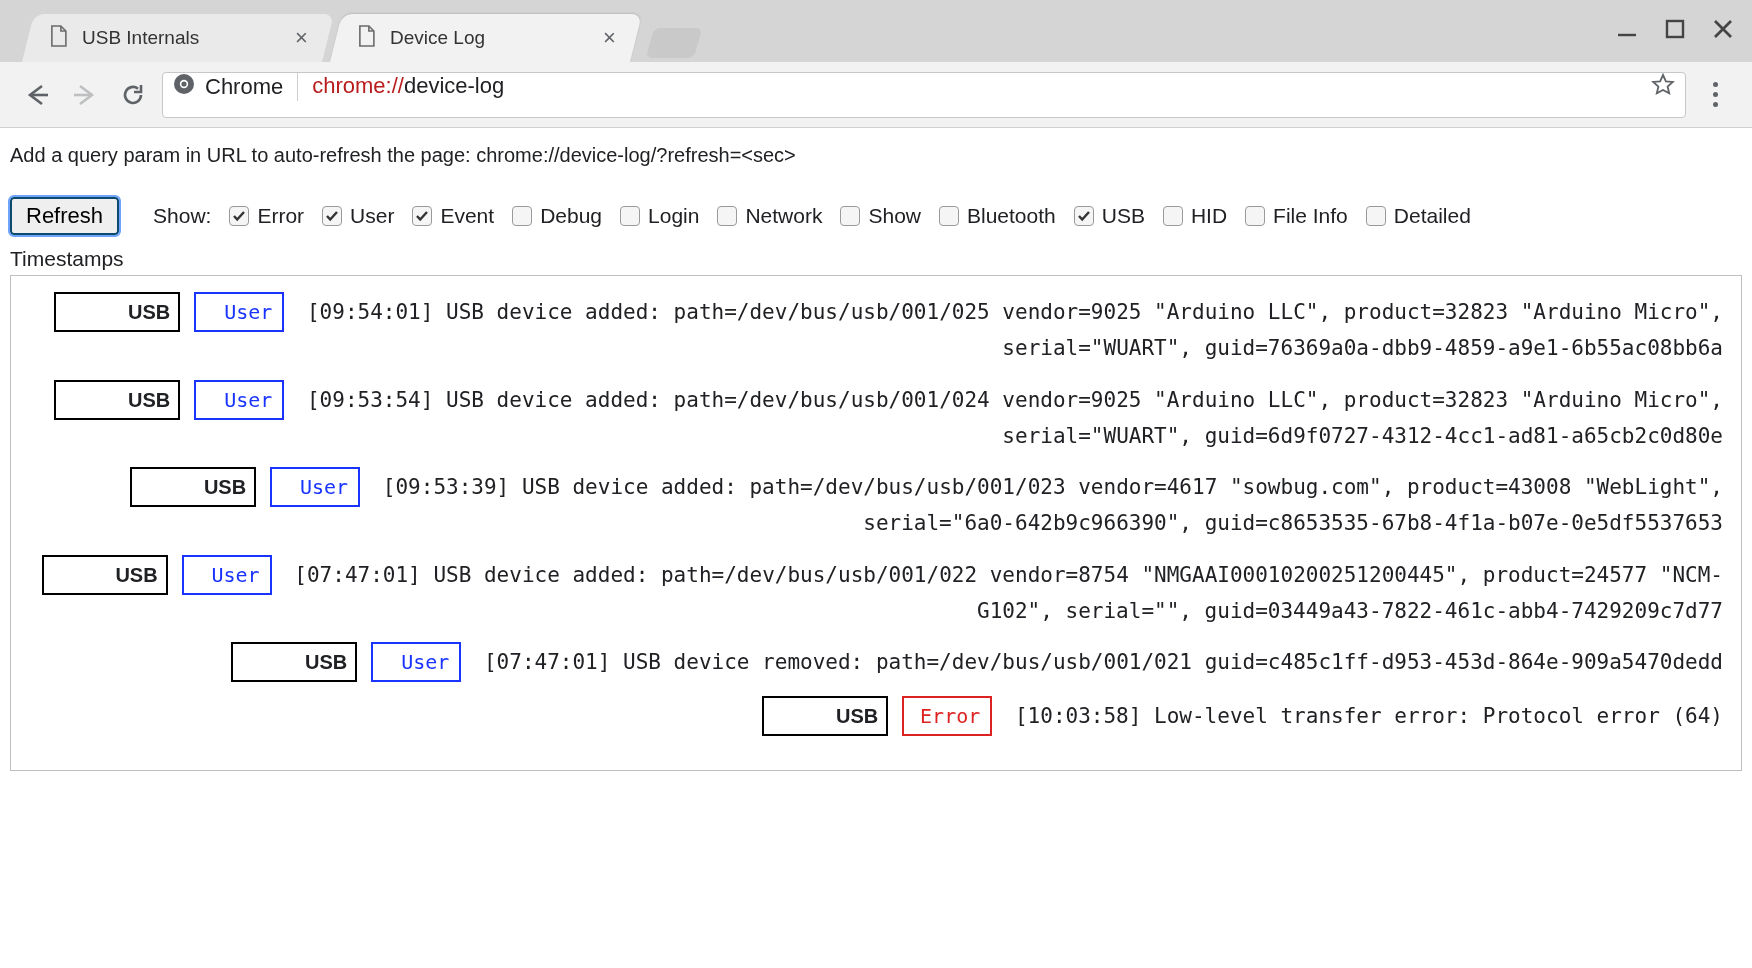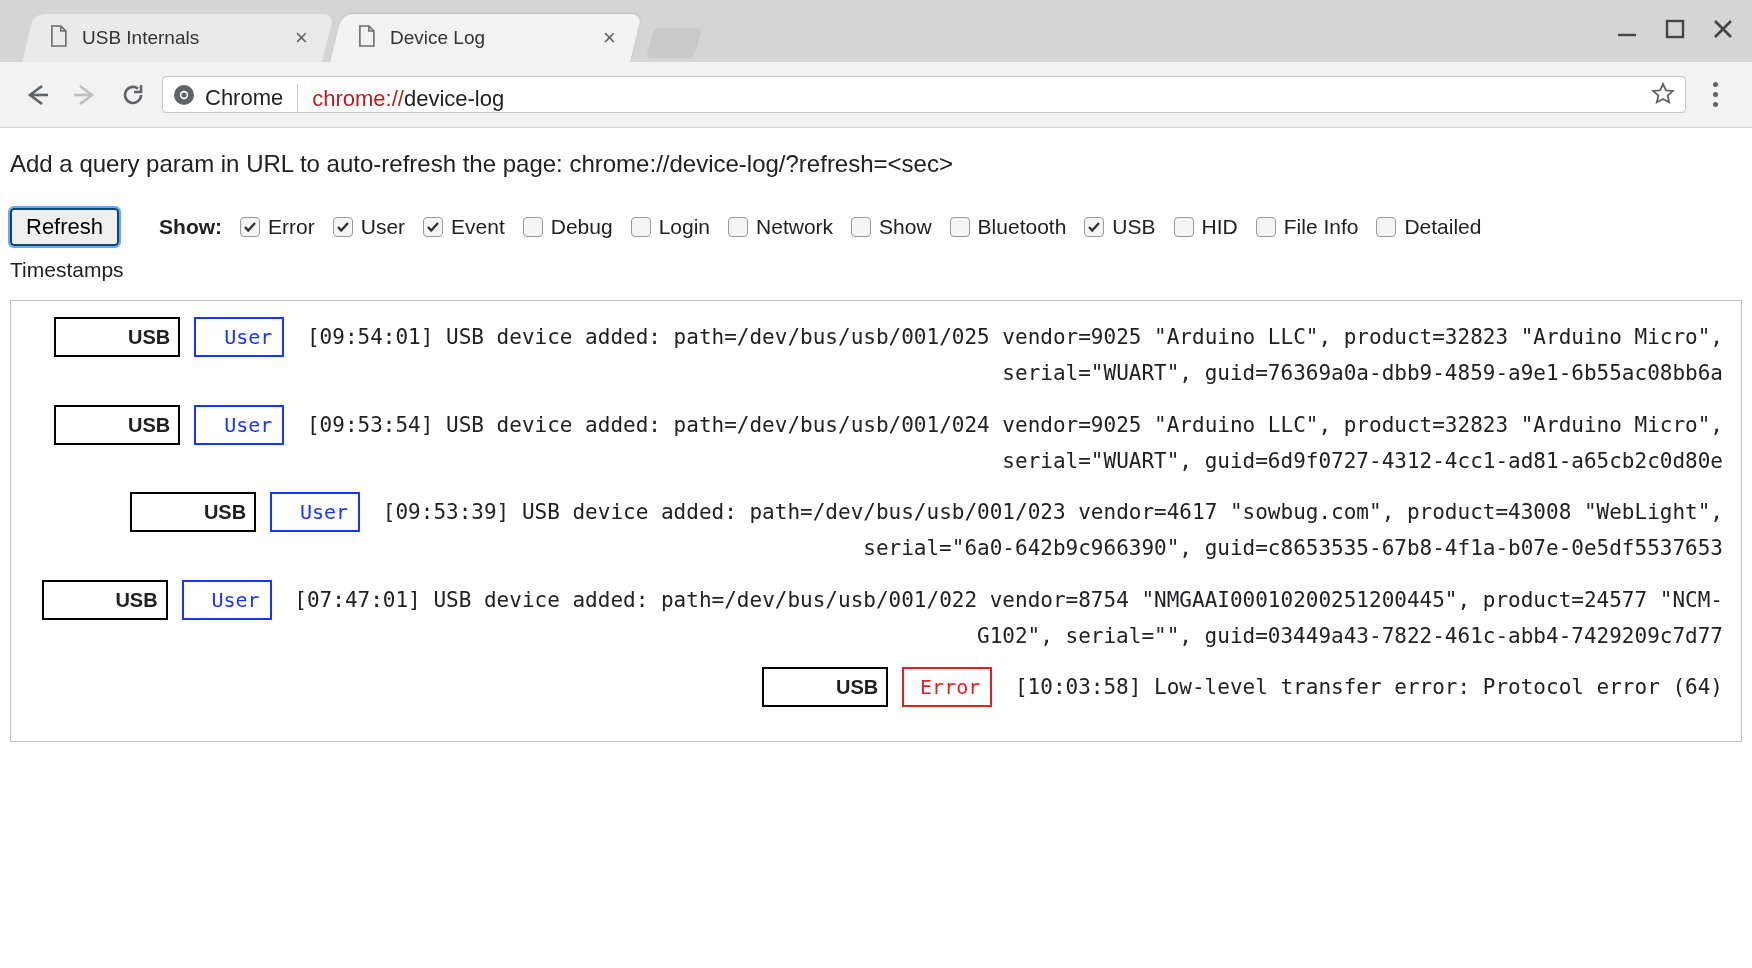--- a/index.html
+++ b/index.html
@@ -71,80 +71,80 @@
     align-items: center;
     padding: 0 18px;
     gap: 10px;
     border-bottom: 1px solid #d0d0d0;
   }
   .nav-btn { width: 38px; height: 38px; display:flex; align-items:center; justify-content:center; }
   .nav-btn.disabled { opacity: .35; }
 
   .omnibox {
     flex: 1;
-    height: 37px;
+    height: 46px;
     background: #fff;
     border: 1px solid #c7c7c7;
     border-radius: 4px;
     display: flex;
-    align-items: flex-end;
+    align-items: flex-start;
     padding: 0 10px;
     font-size: 22px;
   }
   .omnibox .chip {
     display:flex; align-items:center; gap:10px;
     padding-right: 14px;
     border-right: 1px solid #ccc;
     margin-right: 14px;
     color: #202124;
   }
   .omnibox .url { color:#202124; }
   .omnibox .url .proto { color:#b91c1c; }
   .omnibox .star { margin-left:auto; color:#5f6368; }
 
   .menu-btn { width:38px; height:38px; display:flex; align-items:center; justify-content:center; }
   .dots { display:flex; flex-direction:column; gap:5px; }
   .dots span { width:5px; height:5px; background:#5f6368; border-radius:50%; }
 
   
   .page { padding: 16px 10px 24px 10px; }
-  .hint { font-size: 24px; margin: 6px 0 30px 0; }
+  .hint { font-size: 20px; margin: 0 0 30px 0; }
 
   .controls-row {
     display:flex;
     align-items: center;
     flex-wrap: wrap;
     gap: 8px 18px;
     font-size: 21px;
     margin-bottom: 22px;
   }
   .refresh-btn {
     font: inherit;
     font-size: 22px;
     padding: 4px 14px;
     background: #efefef;
     border: 2px solid #0c4a6e;
     border-radius: 4px;
     outline: 2px solid #6ea4ff;
     outline-offset: 0;
   }
-  .show-label { font-weight: 700; margin-left: 22px; }
+  .show-label { font-weight: 400; margin-left: 16px; }
   .chk {
     display:inline-flex; align-items:center; gap:8px;
   }
   .chk .box {
     width:20px; height:20px;
     border:1px solid #9a9a9a;
     border-radius:4px;
     background:#f5f5f5;
     display:flex; align-items:center; justify-content:center;
   }
   .chk .box svg { display:none; }
   .chk.checked .box svg { display:block; }
-  .ts-line { font-size:21px; margin-top:-10px; margin-bottom:18px; }
+  .ts-line { font-size:21px; margin-top:-10px; margin-bottom:4px; }
 
   .log-box {
     border:1px solid #bfbfbf;
     padding: 16px 18px 20px 18px;
   }
   .entry {
     font-family: "Menlo","Consolas",monospace;
     font-size: 21px;
     line-height: 1.6;
     margin-bottom: 14px;
@@ -350,15 +350,16 @@
         <span>Detailed</span>
       </label>
   </div>
   <div class="ts-line">Timestamps</div>
 
   <div class="log-box">
     <div class="entry"><span class="badge">USB</span><span class="lvl user">User</span> <span>[09:54:01]</span> <span>USB device added: path=/dev/bus/usb/001/025 vendor=9025 "Arduino LLC", product=32823 "Arduino Micro", serial="WUART", guid=76369a0a-dbb9-4859-a9e1-6b55ac08bb6a</span></div>
       <div class="entry"><span class="badge">USB</span><span class="lvl user">User</span> <span>[09:53:54]</span> <span>USB device added: path=/dev/bus/usb/001/024 vendor=9025 "Arduino LLC", product=32823 "Arduino Micro", serial="WUART", guid=6d9f0727-4312-4cc1-ad81-a65cb2c0d80e</span></div>
       <div class="entry"><span class="badge">USB</span><span class="lvl user">User</span> <span>[09:53:39]</span> <span>USB device added: path=/dev/bus/usb/001/023 vendor=4617 "sowbug.com", product=43008 "WebLight", serial="6a0-642b9c966390", guid=c8653535-67b8-4f1a-b07e-0e5df5537653</span></div>
       <div class="entry"><span class="badge">USB</span><span class="lvl user">User</span> <span>[07:47:01]</span> <span>USB device added: path=/dev/bus/usb/001/022 vendor=8754 "NMGAAI00010200251200445", product=24577 "NCM-G102", serial="", guid=03449a43-7822-461c-abb4-7429209c7d77</span></div>
+      <div class="entry"><span class="badge">USB</span><span class="lvl user">User</span> <span>[07:47:01]</span> <span>USB device removed: path=/dev/bus/usb/001/021 guid=c485c1ff-d953-453d-864e-909a5470dedd</span></div>
       <div class="entry"><span class="badge">USB</span><span class="lvl error">Error</span> <span>[10:03:58]</span> <span>Low-level transfer error: Protocol error (64)</span></div>
   </div>
 </div>
 
 </body></html>

